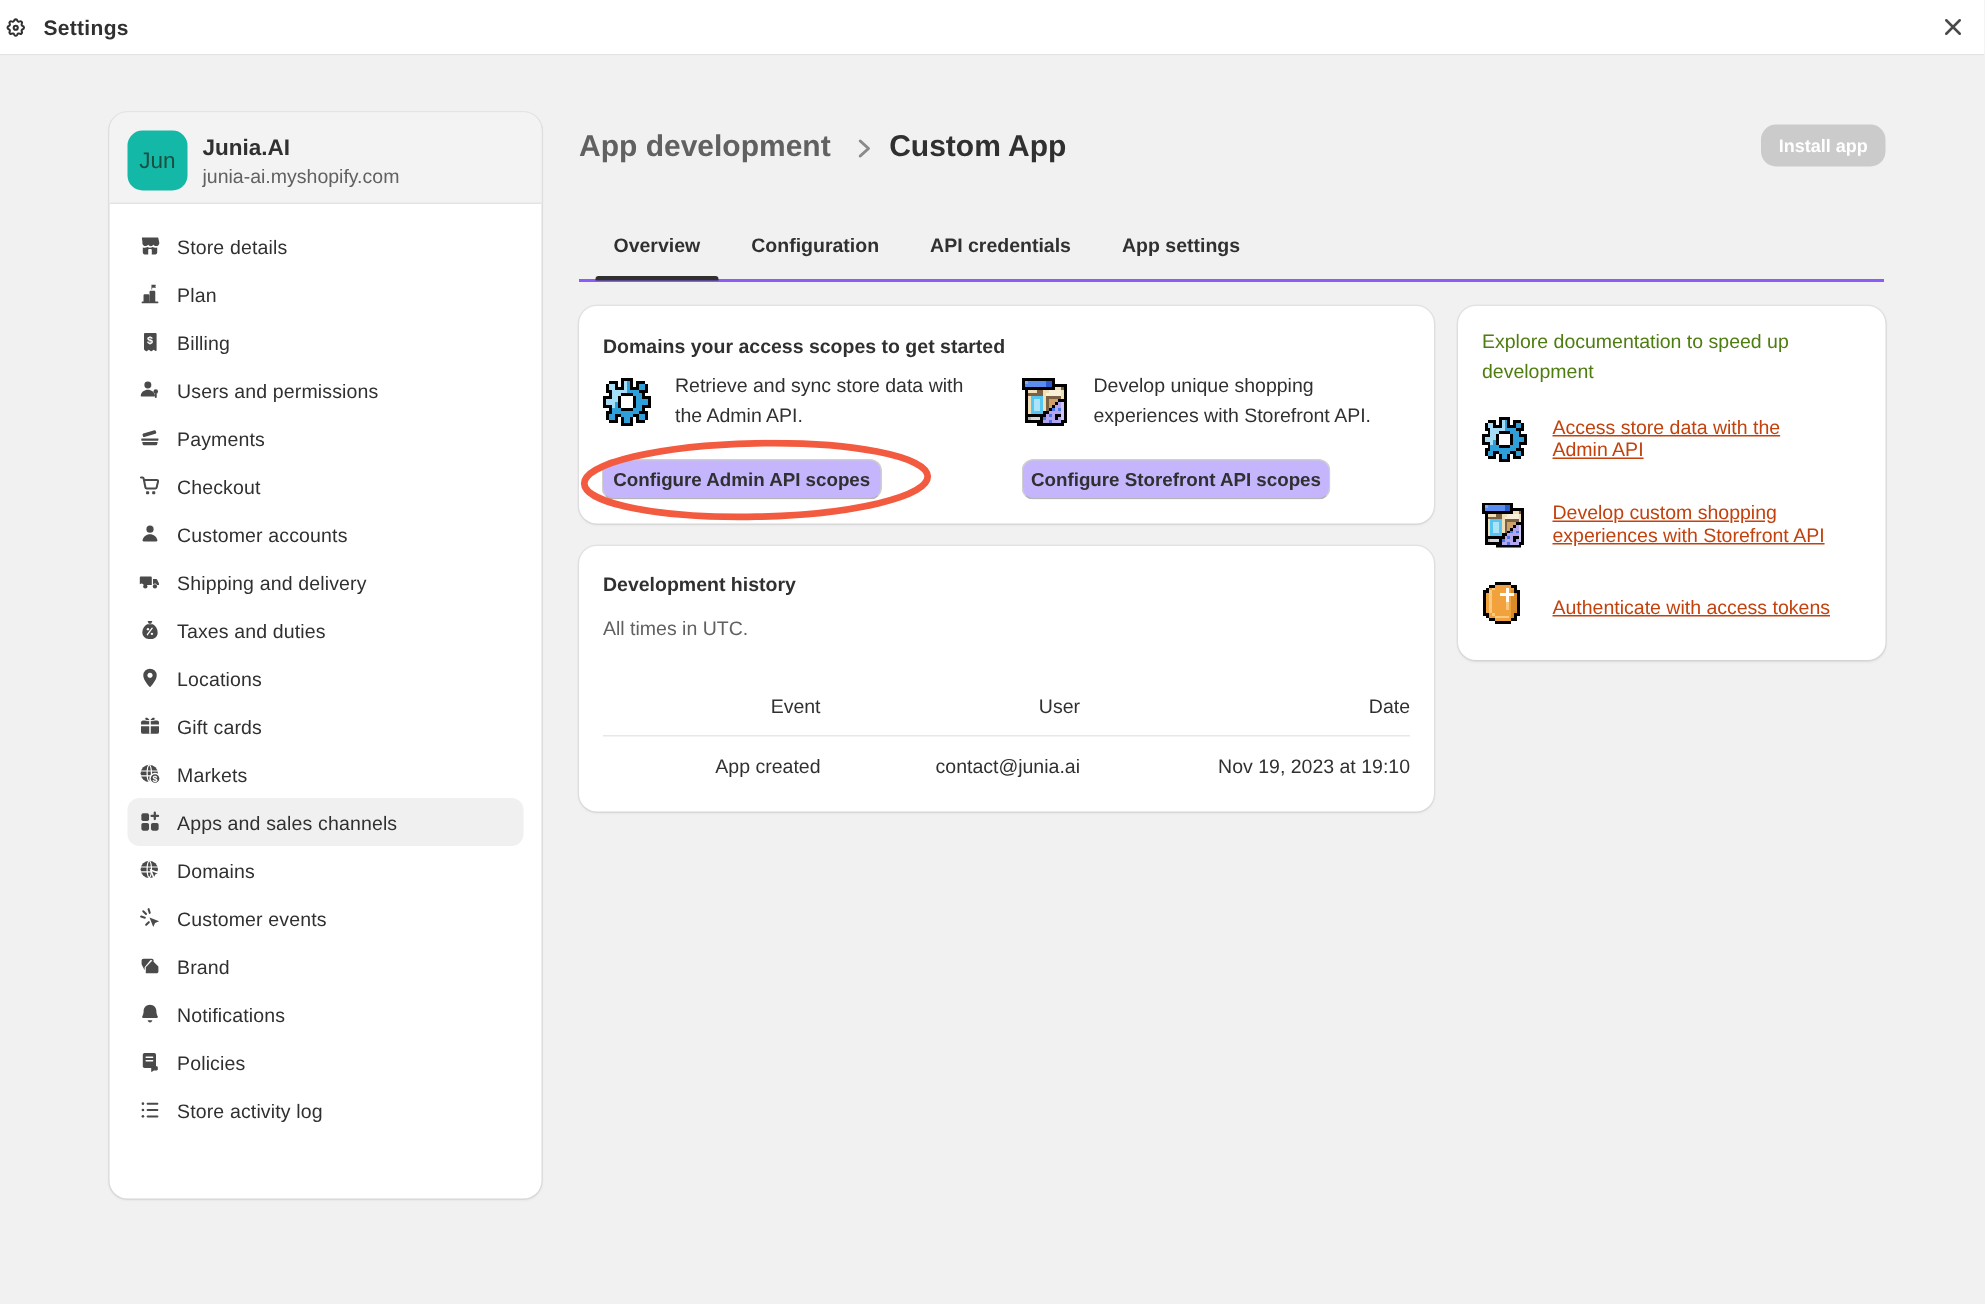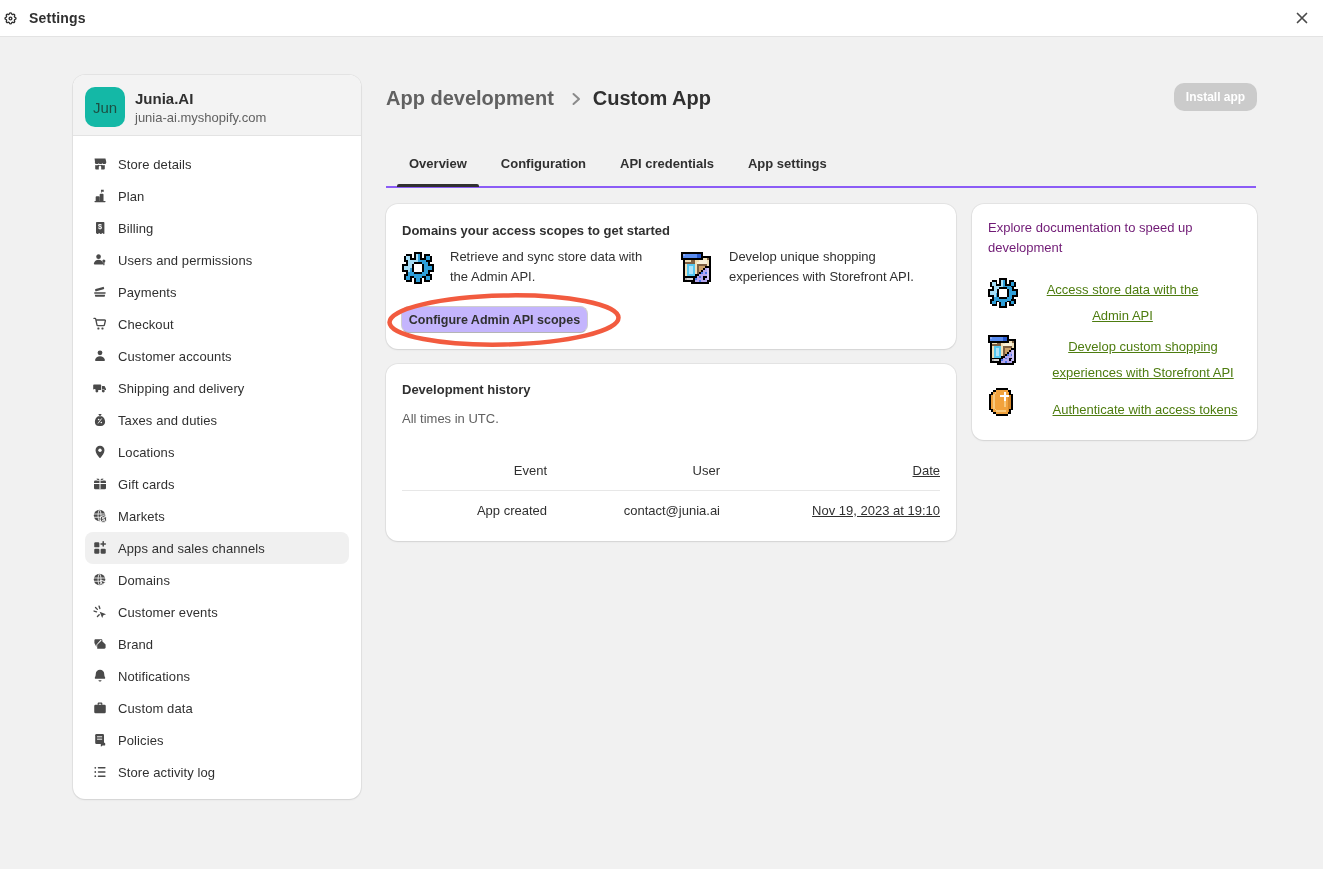--- a/index.html
+++ b/index.html
@@ -46,25 +46,25 @@
 .col-b { left:295px; width:264px; }
 .btn { position:absolute; top:102px; height:27px; border:1px solid #cfcfcf; border-bottom-color:#b5b5b5; border-radius:8px; background:#c4b5fd; font-size:12.5px; font-weight:700; color:#303030; display:flex; align-items:center; justify-content:center; white-space:nowrap; }
 .red-ellipse { position:absolute; left:0px; top:89px; pointer-events:none; }
 .card2 .h13 { position:absolute; left:16px; top:18px; }
 .card2 .g13 { position:absolute; left:16px; top:47px; }
 .tbl { position:absolute; left:16px; top:88px; width:538px; }
 .tbl .hr { display:flex; height:39px; align-items:center; border-bottom:1px solid #e7e7e7; }
 .tbl .rr { display:flex; height:39px; align-items:center; }
 .tbl .c-ev { width:145px; padding-left:11px; }
 .tbl .c-us { width:173px; }
-.tbl .c-dt { flex:1;text-decoration:underline; }
-.card3 .intro { position:absolute; left:16px; top:14px; width:240px; font-size:13px; color:#701a75; line-height:20px; }
+.tbl .c-dt { flex:1; }
+.card3 .intro { position:absolute; left:16px; top:14px; width:240px; font-size:13px; color:#4d7c0f; line-height:20px; }
 .doc { position:absolute; left:16px; }
 .doc .ic { position:absolute; left:0; top:0; }
-.doc .lk { position:absolute; left:47px; width:210px; font-size:13px; color:#4d7c0f; line-height:26px; text-decoration:underline;text-align:center; }
+.doc .lk { position:absolute; left:47px; width:210px; font-size:13px; color:#c2410c; line-height:15px; text-decoration:underline; }
 </style>
 </head>
 <body>
 <div class="topbar">
   <svg class="gear" width="13" height="13" viewBox="0 0 20 20" fill="none" stroke="#303030" stroke-width="2.1">
       <path d="M8.4 2.6c.4-1.6 2.8-1.6 3.2 0 .25 1.06 1.47 1.56 2.4.99 1.43-.86 3.1.8 2.23 2.23-.57.93-.07 2.15 1 2.4 1.6.4 1.6 2.8 0 3.2-1.07.25-1.57 1.47-1 2.4.87 1.43-.8 3.1-2.22 2.23-.94-.57-2.16-.07-2.41 1-.4 1.6-2.8 1.6-3.2 0-.25-1.07-1.47-1.57-2.4-1-1.43.87-3.1-.8-2.23-2.22.57-.94.07-2.16-1-2.41-1.6-.4-1.6-2.8 0-3.2 1.07-.25 1.57-1.47 1-2.4-.87-1.43.8-3.1 2.22-2.23.94.57 2.16.07 2.41-1z"></path>
       <circle cx="10" cy="10" r="2.1"></circle>
     </svg>
   <div class="ttl">Settings</div>
   <svg class="close" viewBox="0 0 26 26" fill="none" stroke="#4a4a4a" stroke-width="1.7" stroke-linecap="round">
@@ -205,27 +205,20 @@
           <path d="M3 5.5c0-.8.7-1.5 1.5-1.5h7c.8 0 1.5.7 1.5 1.5v1.2l-1.6-1.5c-.3-.3-.8-.3-1.1 0L5.5 11v2.6L3 8.6V5.5z"></path>
         </svg>
         <span>Brand</span>
       </div>
   <div class="mi">
         <svg viewBox="0 0 20 20" fill="#4a4a4a">
           <path d="M10 2.3c3 0 5.3 2.3 5.3 5.2 0 1.9.5 3.3 1.1 4.3.4.6 0 1.6-.8 1.6H4.4c-.8 0-1.2-1-.8-1.6.6-1 1.1-2.4 1.1-4.3 0-2.9 2.3-5.2 5.3-5.2z"></path>
           <path d="M8 15.2c.2 1 1 1.8 2 1.8s1.8-.8 2-1.8H8z"></path>
         </svg>
         <span>Notifications</span>
-      </div>
-  <div class="mi">
-        <svg viewBox="0 0 20 20" fill="#4a4a4a">
-          <rect x="2.8" y="6" width="14.4" height="10.5" rx="1.5"></rect>
-          <path d="M7 6V4.6C7 3.7 7.7 3 8.6 3h2.8c.9 0 1.6.7 1.6 1.6V6h-1.8V4.8H8.8V6H7z"></path>
-        </svg>
-        <span>Custom data</span>
       </div>
   <div class="mi">
         <svg viewBox="0 0 20 20" fill="#4a4a4a">
           <rect x="4" y="2.5" width="11" height="12.5" rx="1.5"></rect>
           <path d="M6.8 6h5.4M6.8 9h5.4" stroke="#fff" stroke-width="1.2" stroke-linecap="round"></path>
           <path d="M12 13.5h3.6c.5 0 .9.4.9.9v1.7c0 .5-.4.9-.9.9h-2.4l-1.6 1.2c-.3.2-.6 0-.6-.3v-3.5c0-.5.4-.9 1-.9z"></path>
         </svg>
         <span>Policies</span>
       </div>
   <div class="mi">
@@ -468,20 +461,21 @@
           <rect x="2" y="28" width="12" height="2" fill="#000000"></rect>
           <rect x="14" y="28" width="4" height="2" fill="#b4a6ee"></rect>
           <rect x="18" y="28" width="2" height="2" fill="#4a77e8"></rect>
           <rect x="20" y="28" width="6" height="2" fill="#b4a6ee"></rect>
           <rect x="26" y="28" width="4" height="2" fill="#000000"></rect>
           <rect x="10" y="30" width="18" height="2" fill="#000000"></rect>
         </svg></div>
     <div class="txt t13" style="width:218px">Develop unique shopping experiences with Storefront API.</div>
   </div>
   <div class="btn" style="left:15px; width:187px;">Configure Admin API scopes</div>
+  <div class="btn" style="left:295px; width:206px;">Configure Storefront API scopes</div>
   <svg class="red-ellipse" width="236" height="56" viewBox="0 0 236 56">
       <ellipse cx="118" cy="27" rx="114.5" ry="24.5" fill="none" stroke="#f25b3f" stroke-width="4.5" transform="rotate(-1.2 118 27)"></ellipse>
     </svg>
 </div>
 
 <div class="card card2">
   <div class="h13">Development history</div>
   <div class="g13">All times in UTC.</div>
   <div class="tbl">
     <div class="hr t13">

